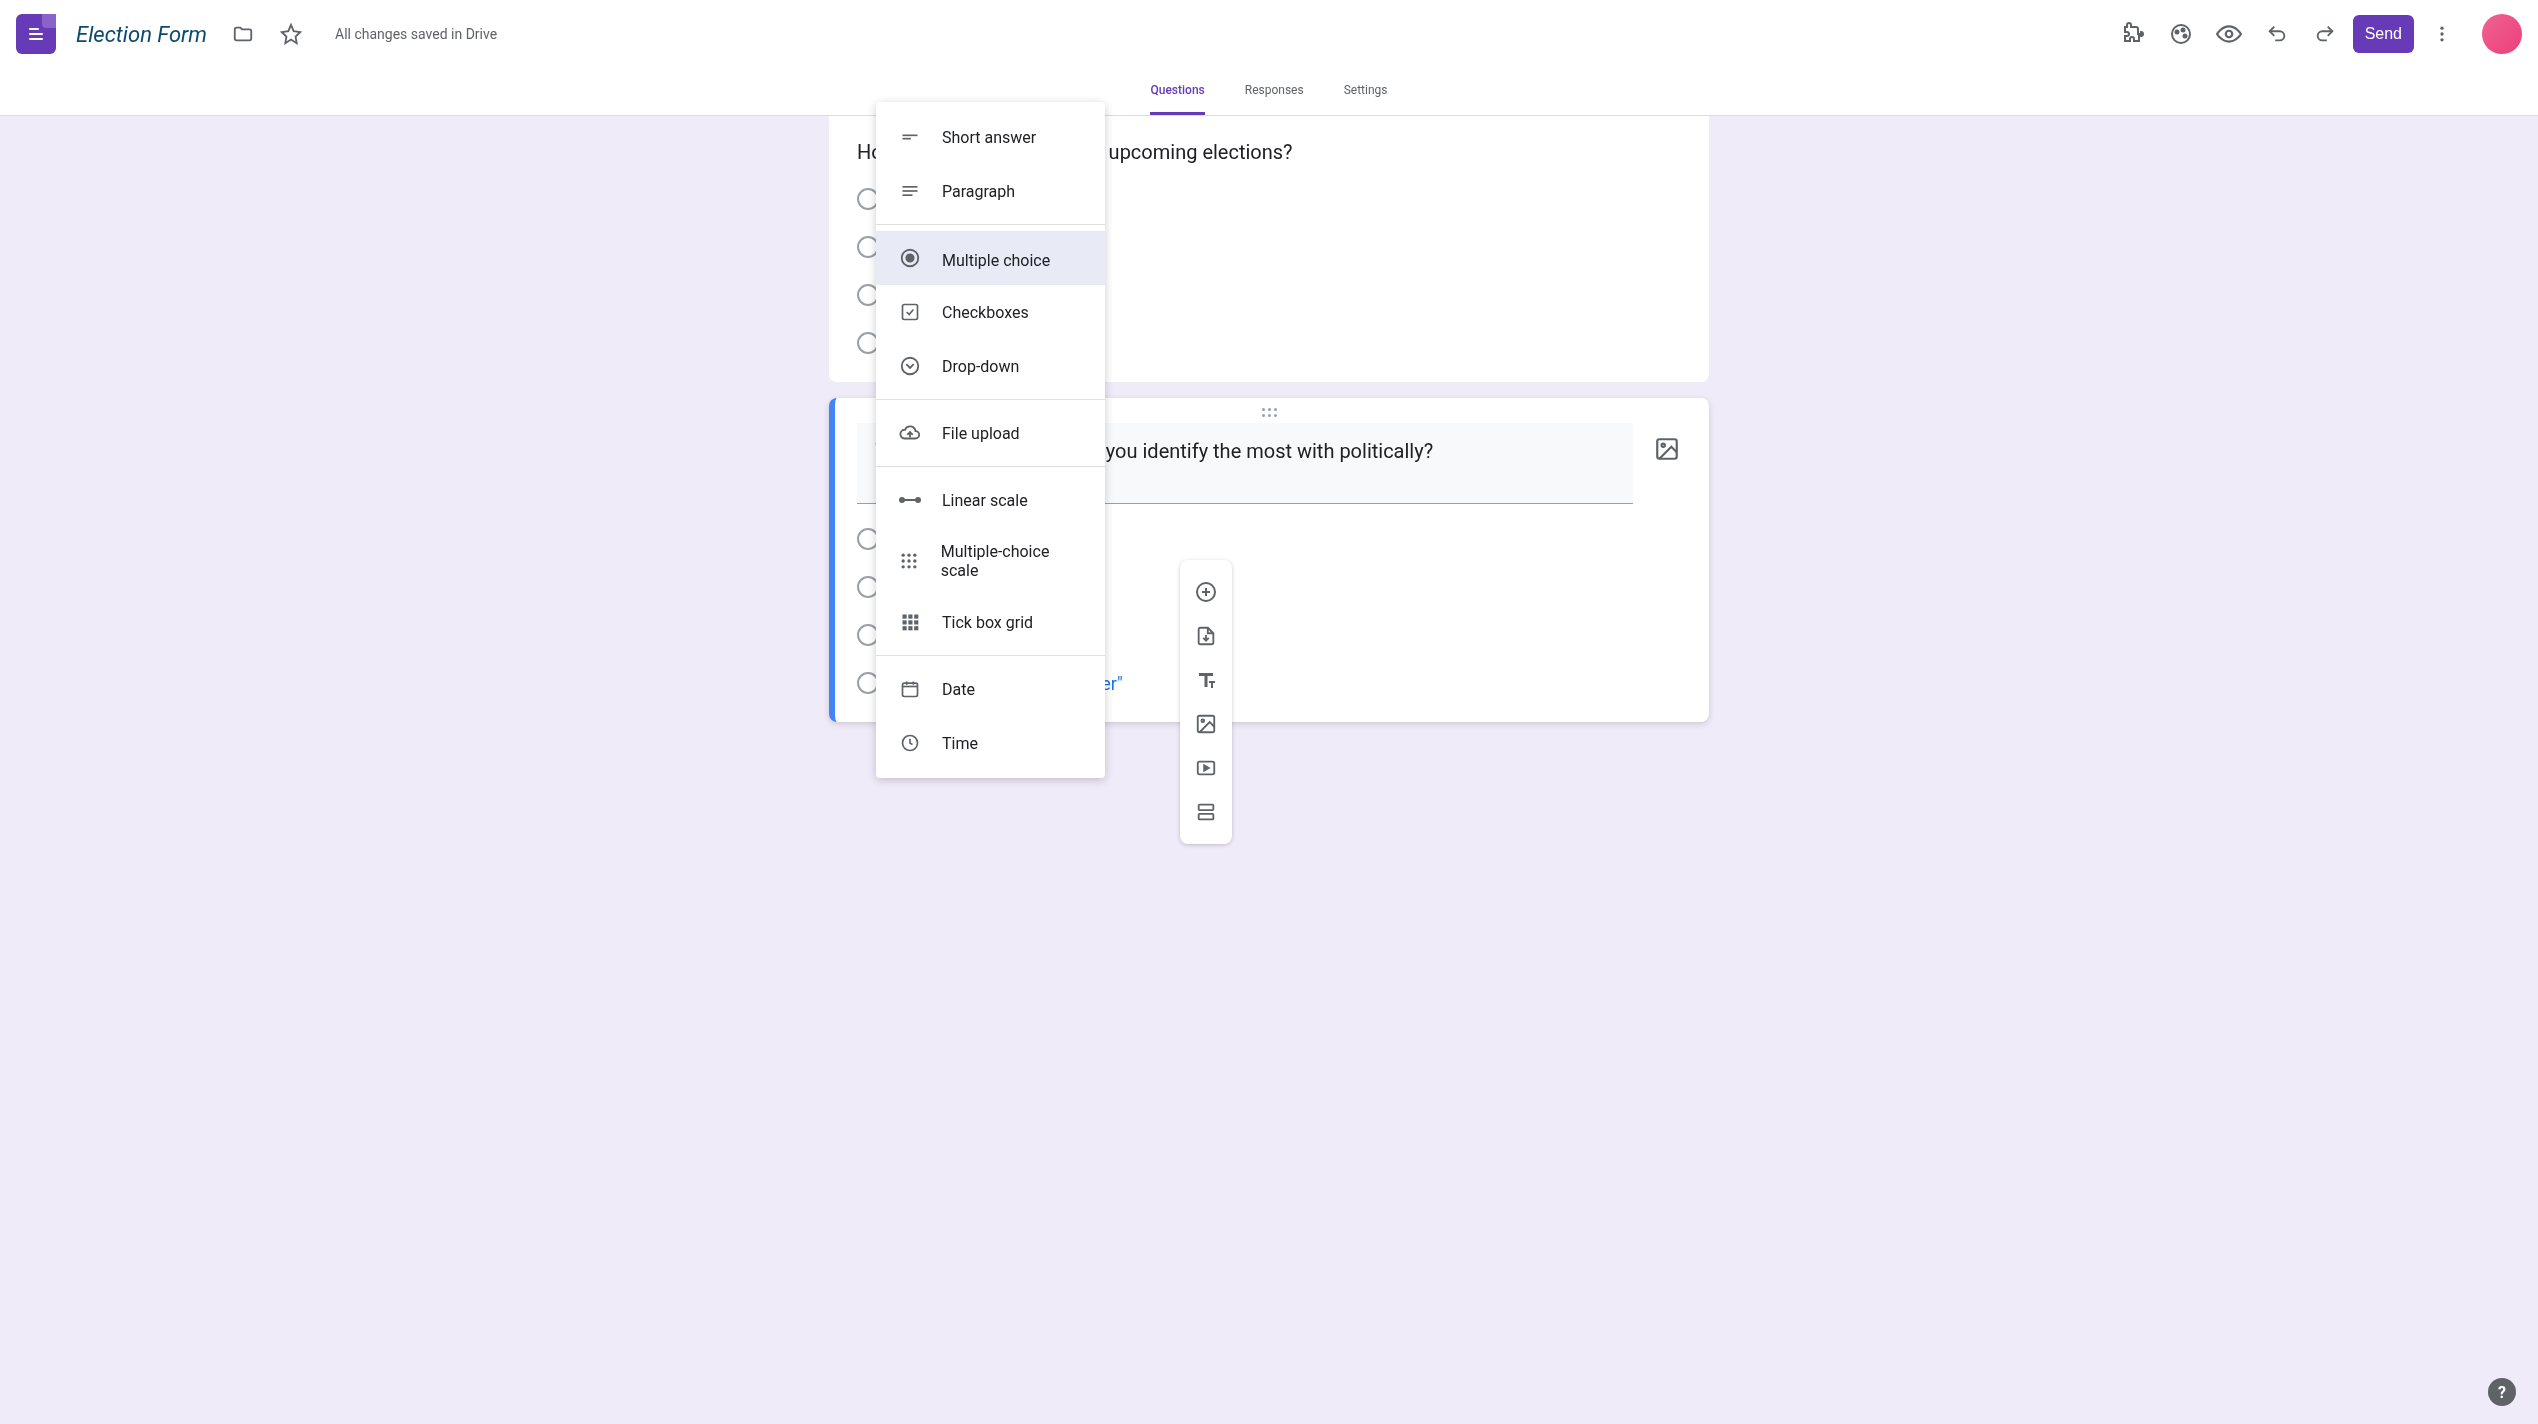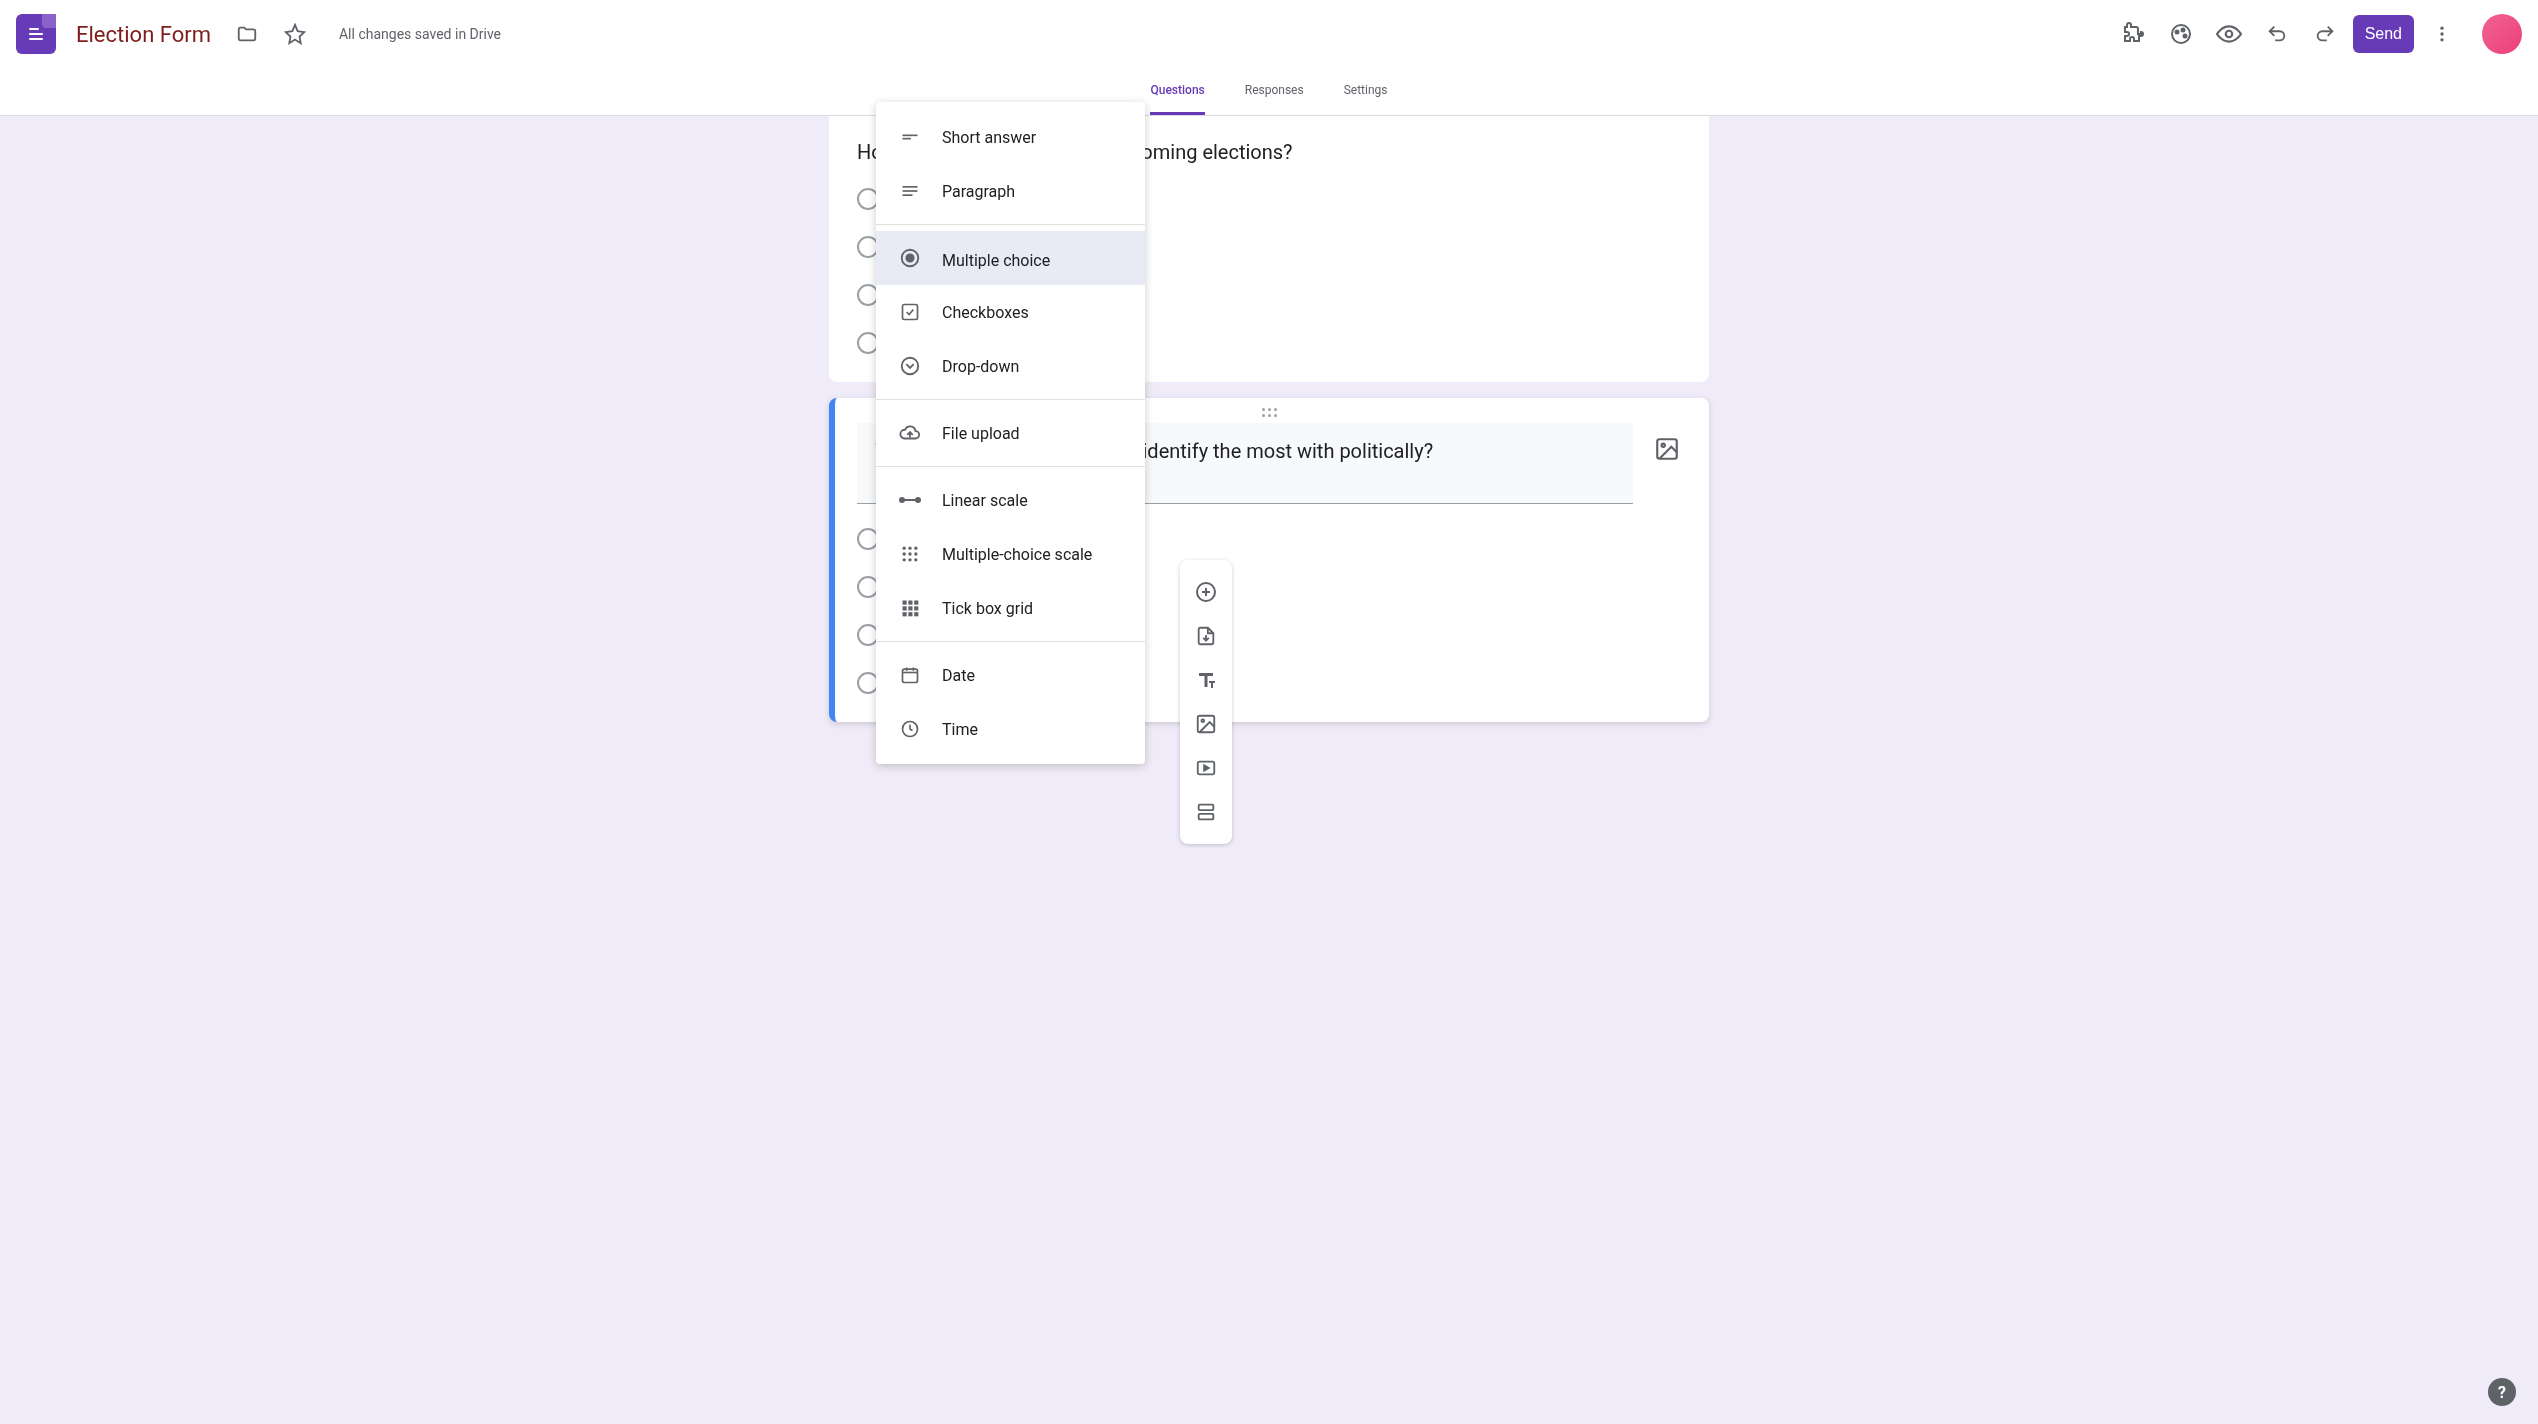--- a/index.html
+++ b/index.html
@@ -28,23 +28,24 @@
   width:14px; height:14px; background:#8a63c9;
   border-bottom-left-radius:4px;
 }
 .form-logo-lines {
   display:flex; flex-direction:column; gap:3px; z-index:1;
 }
 .form-logo-lines span { width:14px; height:2px; background:#fff; border-radius:1px;}
 .form-logo-lines span:nth-child(1){width:10px;}
 .form-title {
   font-size: 22px;
-  color: #7f1d1d;
+  color: #0c4a6e;
   margin-left: 12px;
   margin-right: 8px;
+  font-style: italic;
 }
 .icon-btn {
   width: 40px; height: 40px;
   display:flex; align-items:center; justify-content:center;
   border-radius: 50%;
   cursor: pointer;
   color:#5f6368;
 }
 .save-status {
   font-size: 14px;
@@ -158,21 +159,21 @@
 }
 .add-option-text { font-size:18px; color:#70757a; }
 .or-text { font-size:18px; color:#5f6368; }
 .add-other { font-size:18px; color:#1a73e8; cursor:pointer; }
 
 
 .dropdown {
   position:absolute;
   top: -14px;
   left: 876px;
-  width: 269px;
+  width: 229px;
   background:#fff;
   border-radius:4px;
   box-shadow: 0 2px 10px rgba(0,0,0,0.2);
   z-index:100;
   padding: 8px 0;
 }
 .dd-item {
   display:flex; align-items:center; gap:20px;
   padding: 15px 22px;
   font-size:16px; color:#202124;

